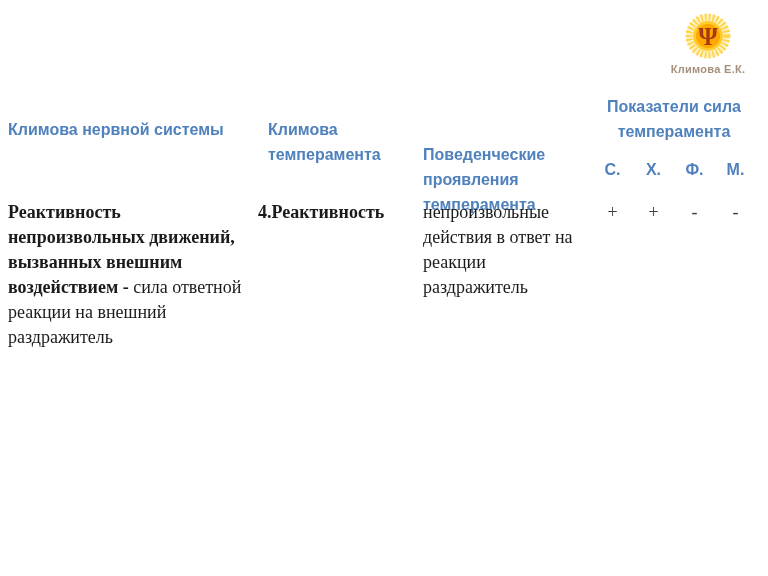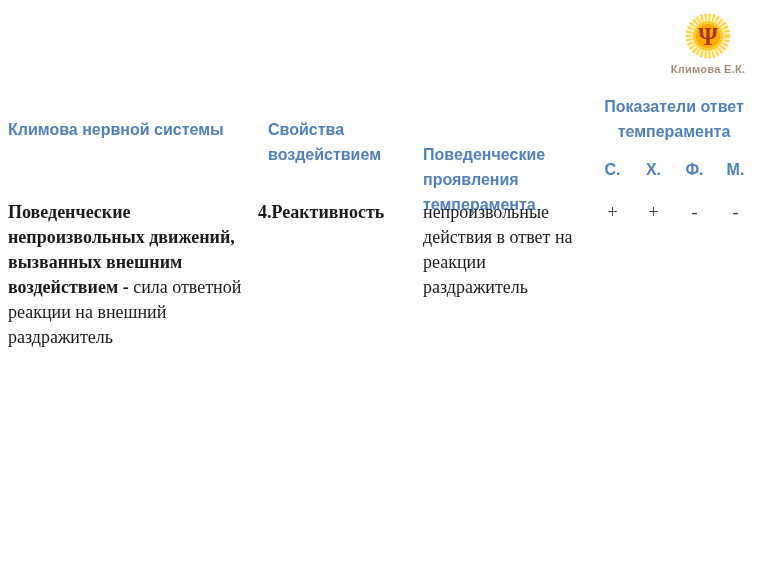--- a/index.html
+++ b/index.html
@@ -69,36 +69,36 @@
       <circle cx="26" cy="26" r="12" fill="#ffa800"></circle>
       <text x="26" y="35" text-anchor="middle" font-family="Liberation Serif, serif" font-size="25" font-weight="bold" fill="#a53a0f">Ψ</text>
     </svg>
     <div class="logo-caption">Климова Е.К.</div>
   </div>
 
   <div class="ttable">
 
     <div class="hcell h1">Климова нервной системы</div>
 
-    <div class="hcell h2">Свойства воздействием</div>
+    <div class="hcell h2">Климова темперамента</div>
 
     <div class="hcell h3">Поведенческие проявления темперамента</div>
 
     <div class="hcell h4">
-      <div>Показатели ответ темперамента</div>
+      <div>Показатели сила темперамента</div>
       <div class="subrow">
         <span>С.</span>
         <span>Х.</span>
         <span>Ф.</span>
         <span>М.</span>
       </div>
     </div>
 
     <div class="bcell c1">
-      <span class="seg-bold">Поведенческие непроизвольных движений, вызванных внешним воздействием -</span><span> сила ответной реакции на внешний раздражитель</span>
+      <span class="seg-bold">Реактивность непроизвольных движений, вызванных внешним воздействием -</span><span> сила ответной реакции на внешний раздражитель</span>
     </div>
 
     <div class="bcell c2">4.Реактивность</div>
 
     <div class="bcell c3">непроизвольные действия в ответ на реакции раздражитель</div>
 
     <div class="bcell c4">
       <div class="indrow">
         <span>+</span>
         <span>+</span>

